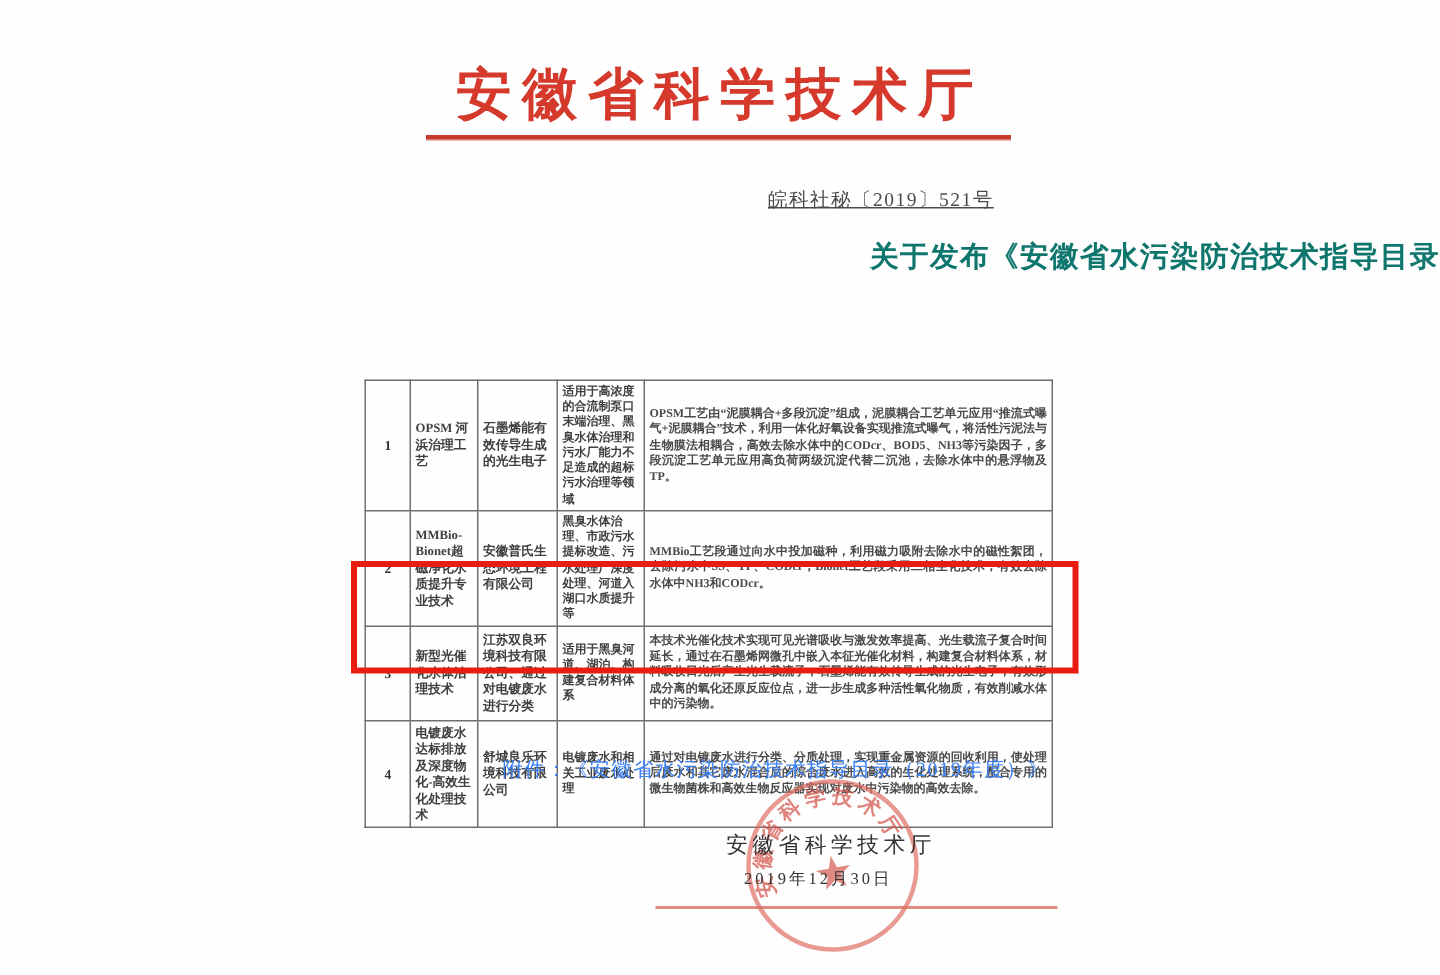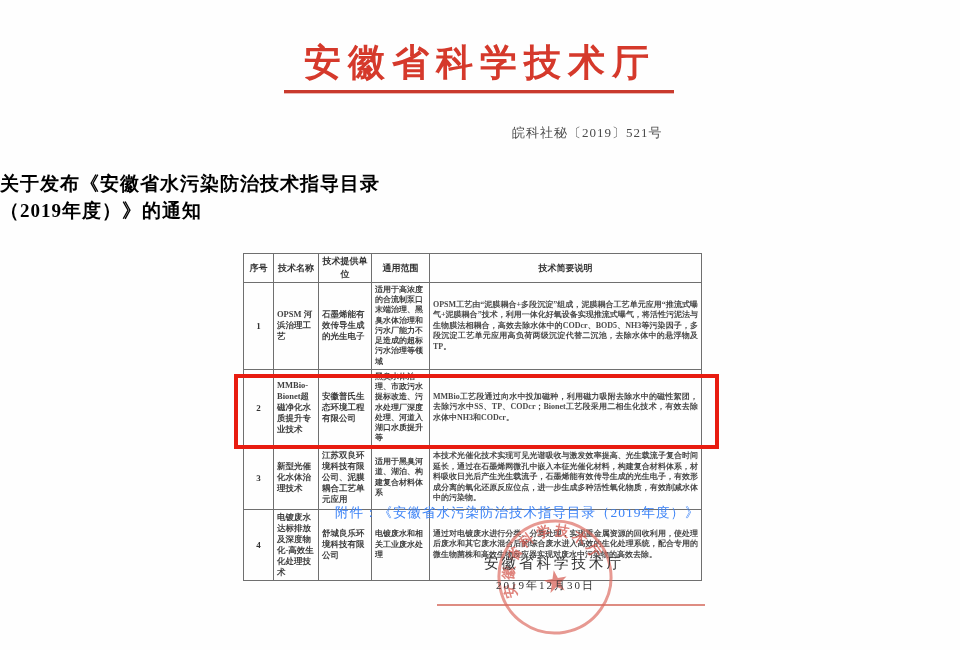--- a/index.html
+++ b/index.html
@@ -20,27 +20,27 @@
     letter-spacing:7px;
     color:#d5392b;
   }
   .red-rule{
     position:absolute;top:90px;left:284px;width:390px;height:3px;
     background:#c93a2d;
     box-shadow:0 1px 0 rgba(201,58,45,.35);
   }
   .doc-number{
     position:absolute;top:124px;left:512px;
-    font-size:13px;color:#4a4a4a;letter-spacing:1px;
+    font-size:13px;color:#4a4a4a;letter-spacing:1px;text-decoration:underline;
   }
   .doc-title{
     position:absolute;top:158px;left:0;right:0;
-    text-align:left;
-    font-size:19px;font-weight:bold;color:#000000;
-    line-height:27px;letter-spacing:1px;margin-top:12px;
+    text-align:right;
+    font-size:19px;font-weight:bold;color:#0f766e;
+    line-height:27px;letter-spacing:1px;
   }
 
   table.tech-table{
     position:absolute;left:243px;top:253px;
     width:458px;
     border-collapse:collapse;
     table-layout:fixed;
     background:transparent;
   }
   .tech-table td,.tech-table th{
@@ -94,57 +94,49 @@
 
 <div class="page">
 
   <div class="agency-header">安徽省科学技术厅</div>
   <div class="red-rule"></div>
 
   <div class="doc-number">皖科社秘〔2019〕521号</div>
 
   <div class="doc-title">
     <div>关于发布《安徽省水污染防治技术指导目录</div>
-    <div>（2019年度）》的通知</div>
   </div>
 
   <table class="tech-table">
     <colgroup>
       <col style="width:30px">
         <col style="width:45px">
         <col style="width:53px">
         <col style="width:58px">
         <col style="width:272px">
     </colgroup>
     <tbody>
-        <tr>
-      <th>序号</th>
-      <th>技术名称</th>
-      <th>技术提供单位</th>
-      <th>通用范围</th>
-      <th>技术简要说明</th>
-    </tr>
     <tr class="r1">
       <td class="c-no">1</td>
       <td class="c-name">OPSM 河浜治理工艺</td>
       <td class="c-provider">石墨烯能有效传导生成的光生电子</td>
       <td class="c-scope">适用于高浓度的合流制泵口末端治理、黑臭水体治理和污水厂能力不足造成的超标污水治理等领域</td>
       <td class="c-summary">OPSM工艺由“泥膜耦合+多段沉淀”组成，泥膜耦合工艺单元应用“推流式曝气+泥膜耦合”技术，利用一体化好氧设备实现推流式曝气，将活性污泥法与生物膜法相耦合，高效去除水体中的CODcr、BOD5、NH3等污染因子，多段沉淀工艺单元应用高负荷两级沉淀代替二沉池，去除水体中的悬浮物及TP。</td>
     </tr>
     <tr class="r2">
       <td class="c-no">2</td>
       <td class="c-name">MMBio-Bionet超磁净化水质提升专业技术</td>
       <td class="c-provider">安徽普氏生态环境工程有限公司</td>
       <td class="c-scope">黑臭水体治理、市政污水提标改造、污水处理厂深度处理、河道入湖口水质提升等</td>
       <td class="c-summary">MMBio工艺段通过向水中投加磁种，利用磁力吸附去除水中的磁性絮团，去除污水中SS、TP、CODcr；Bionet工艺段采用二相生化技术，有效去除水体中NH3和CODcr。</td>
     </tr>
     <tr class="r3">
       <td class="c-no">3</td>
       <td class="c-name">新型光催化水体治理技术</td>
-      <td class="c-provider">江苏双良环境科技有限公司、泥膜耦合工艺单元应用</td>
+      <td class="c-provider">江苏双良环境科技有限公司、通过对电镀废水进行分类</td>
       <td class="c-scope">适用于黑臭河道、湖泊、构建复合材料体系</td>
       <td class="c-summary">本技术光催化技术实现可见光谱吸收与激发效率提高、光生载流子复合时间延长，通过在石墨烯网微孔中嵌入本征光催化材料，构建复合材料体系，材料吸收日光后产生光生载流子，石墨烯能有效传导生成的光生电子，有效形成分离的氧化还原反应位点，进一步生成多种活性氧化物质，有效削减水体中的污染物。</td>
     </tr>
     <tr class="r4">
       <td class="c-no">4</td>
       <td class="c-name">电镀废水达标排放及深度物化-高效生化处理技术</td>
       <td class="c-provider">舒城良乐环境科技有限公司</td>
       <td class="c-scope">电镀废水和相关工业废水处理</td>
       <td class="c-summary">通过对电镀废水进行分类、分质处理，实现重金属资源的回收利用，使处理后废水和其它废水混合后的综合废水进入高效的生化处理系统，配合专用的微生物菌株和高效生物反应器实现对废水中污染物的高效去除。</td>
     </tr>

